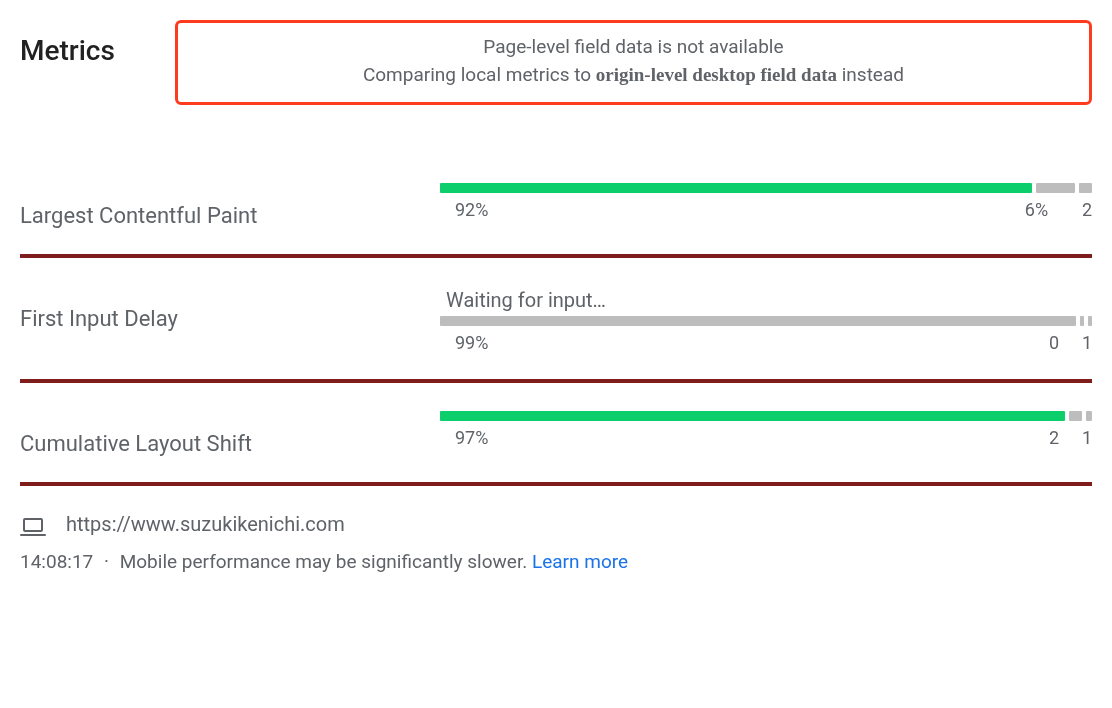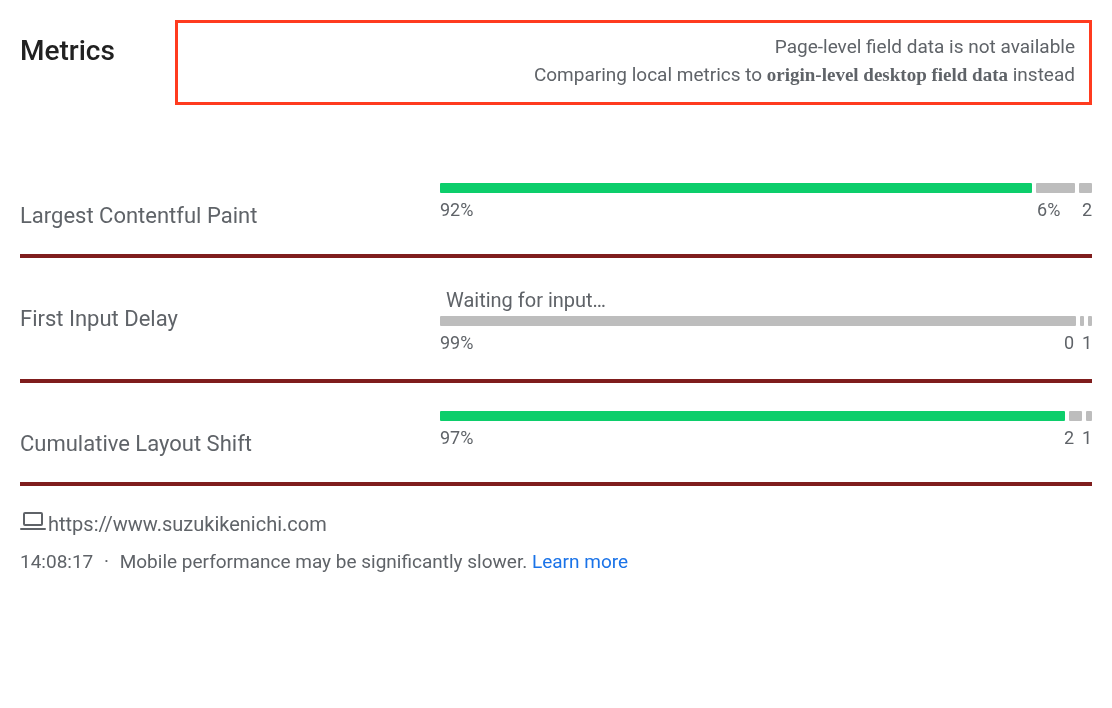--- a/index.html
+++ b/index.html
@@ -19,23 +19,23 @@
   }
   .title {
     font-size: 28px;
     font-weight: 500;
     flex: 0 0 auto;
     padding-top: 14px;
   }
   .notice-box {
     flex: 1;
     border: 3px solid #ff3b1f;
-    border-radius: 0;
+    border-radius: 6px;
     padding: 10px 14px 14px 14px;
-    text-align: right;
+    text-align: center;
     color: #5f6368;
     font-size: 19px;
     line-height: 1.45;
     margin-left: 36px;
   }
   .notice-box .line1 { }
   .notice-box .line2 { }
   .notice-box .bold { font-weight: 700; color: #5f6368; font-family: Liberation Serif, serif; }
   .metric-row {
     display: flex;
@@ -102,30 +102,30 @@
     min-width: 4px;
   }
   .seg.green { background: #0cce6b; }
   .seg.gray  { background: #bdbdbd; }
   .bar-labels {
     display: flex;
     margin-top: 6px;
     font-size: 18px;
     color: #5f6368;
   }
-  .bar-labels .lab { text-align: left; }
+  .bar-labels .lab { text-align: left; margin-left: 15px; }
   .bar-labels .lab.right { text-align: right; }
   .footer {
     margin-top: 26px;
     color: #5f6368;
   }
   .footer .line {
     display: flex;
-    align-items: flex-start;
-    gap: 2px;
+    align-items: flex-end;
+    gap: 20px;
     font-size: 20px;
     margin-bottom: 14px;
   }
   .laptop-icon {
     width: 26px; height: 18px; position: relative;
     display: inline-block;
   }
   .laptop-icon .screen {
     position: absolute; left: 3px; top: 0; right: 3px; bottom: 4px;
     border: 2px solid #5f6368; border-radius: 2px;

